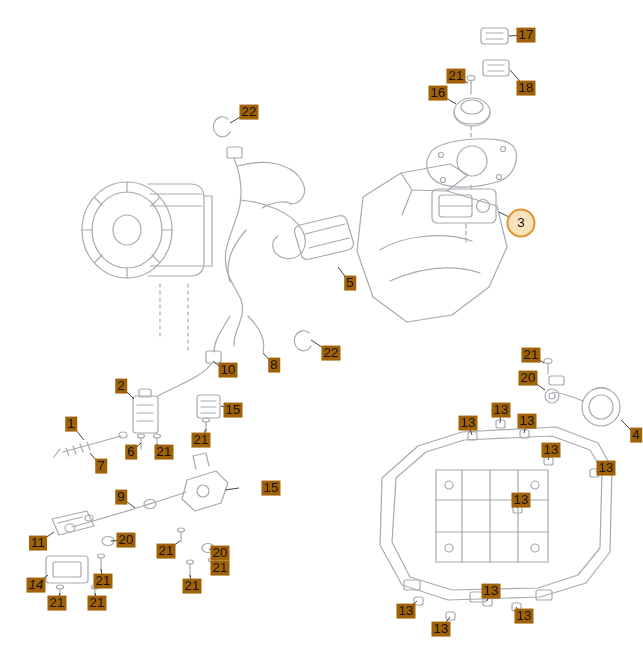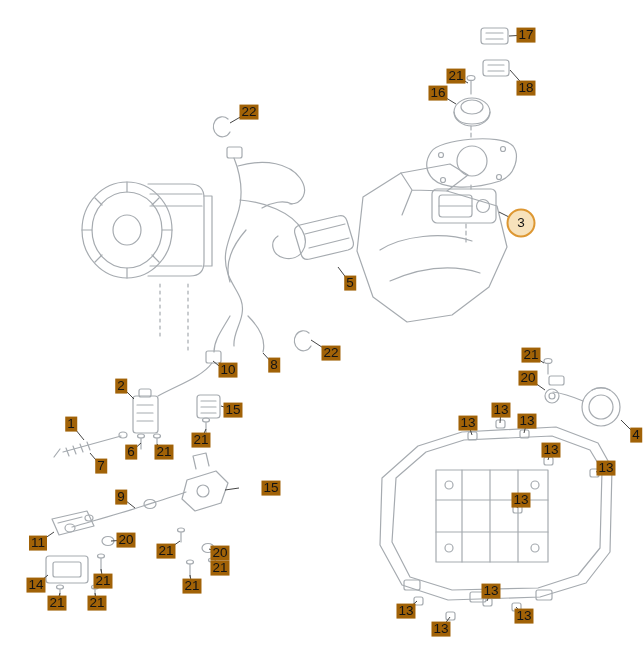--- a/index.html
+++ b/index.html
@@ -229,21 +229,21 @@
       <div class="callout" style="left: 71px; top: 424px;">1</div>
       <div class="callout" style="left: 131px; top: 452px;">6</div>
       <div class="callout" style="left: 164px; top: 452px;">21</div>
       <div class="callout" style="left: 201px; top: 440px;">21</div>
       <div class="callout" style="left: 101px; top: 466px;">7</div>
       <div class="callout" style="left: 121px; top: 497px;">9</div>
       <div class="callout" style="left: 239px; top: 488px; margin-left: 32px;">15</div>
       <div class="callout" style="left: 38px; top: 543px; text-align: right;">11</div>
       <div class="callout" style="left: 126px; top: 540px;">20</div>
       <div class="callout" style="left: 166px; top: 551px;">21</div>
-      <div class="callout" style="left: 36px; top: 585px;">14</div>
+      <div class="callout" style="left: 36px; top: 585px; font-style: italic;">14</div>
       <div class="callout" style="left: 220px; top: 553px;">20</div>
       <div class="callout" style="left: 220px; top: 568px;">21</div>
       <div class="callout" style="left: 103px; top: 581px;">21</div>
       <div class="callout" style="left: 57px; top: 603px;">21</div>
       <div class="callout" style="left: 97px; top: 603px;">21</div>
       <div class="callout" style="left: 192px; top: 586px;">21</div>
       <div class="callout" style="left: 531px; top: 355px;">21</div>
       <div class="callout" style="left: 528px; top: 378px;">20</div>
       <div class="callout" style="left: 636px; top: 435px;">4</div>
       <div class="callout" style="left: 468px; top: 423px;">13</div>

